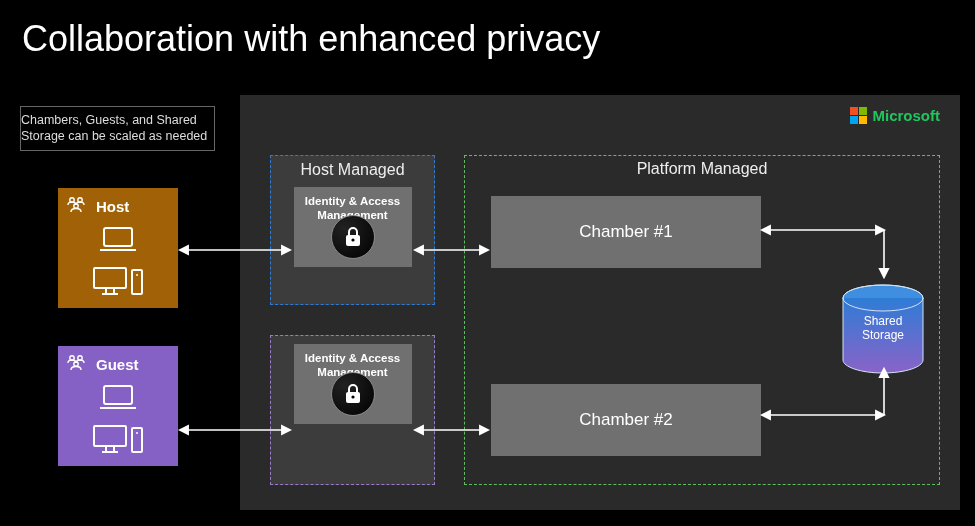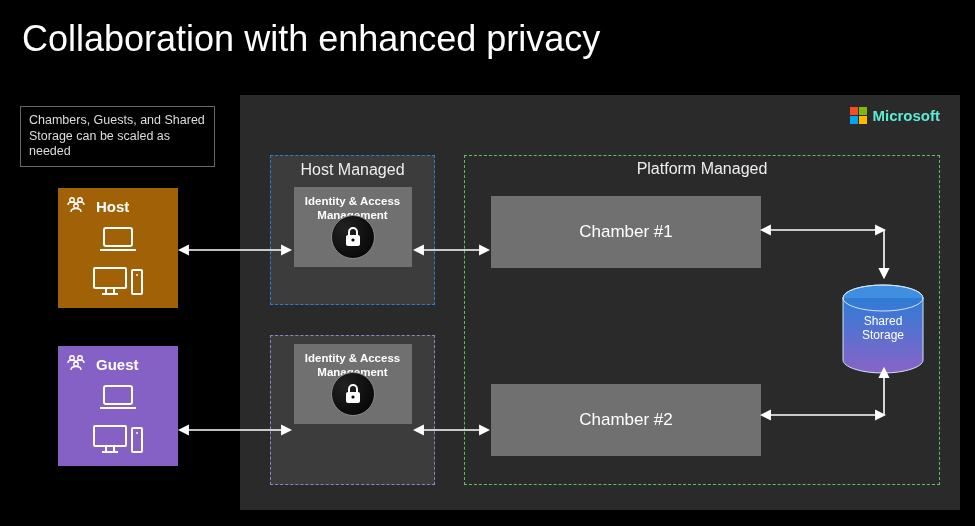--- a/index.html
+++ b/index.html
@@ -18,21 +18,21 @@
     left: 22px;
     font-size: 36px;
     font-weight: 400;
   }
   .note-box {
     position: absolute;
     top: 106px;
     left: 20px;
     width: 195px;
     border: 1px solid #666;
-    padding: 6px 8px;
+    padding: 6px 0;
     font-size: 12.5px;
     line-height: 1.25;
     color: #ddd;
   }
   .platform-panel {
     position: absolute;
     top: 95px;
     left: 240px;
     width: 720px;
     height: 415px;
@@ -44,21 +44,21 @@
     right: 20px;
     display: flex;
     align-items: center;
     gap: 6px;
   }
   .ms-logo .sq { display: grid; grid-template-columns: 8px 8px; grid-template-rows: 8px 8px; gap: 1px; }
   .ms-logo .sq span:nth-child(1){background:#f25022;}
   .ms-logo .sq span:nth-child(2){background:#7fba00;}
   .ms-logo .sq span:nth-child(3){background:#00a4ef;}
   .ms-logo .sq span:nth-child(4){background:#ffb900;}
-  .ms-logo .txt { font-size: 15px; font-weight: 600; color: #5eead4; }
+  .ms-logo .txt { font-size: 15px; font-weight: 600; color: #22c55e; }
 
   .host-box, .guest-box {
     position: absolute;
     width: 120px;
     height: 120px;
     padding: 8px 10px;
   }
   .host-box { top: 188px; left: 58px; background: #a16207; }
   .guest-box { top: 346px; left: 58px; background: #8661c5; }
   .org-label { font-size: 15px; font-weight: 600; margin-left: 28px; margin-top: 2px; }

